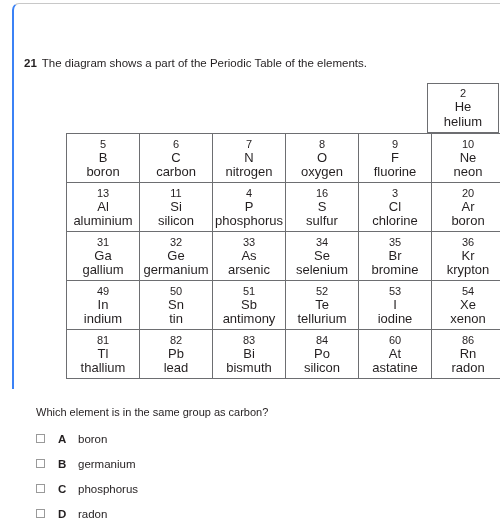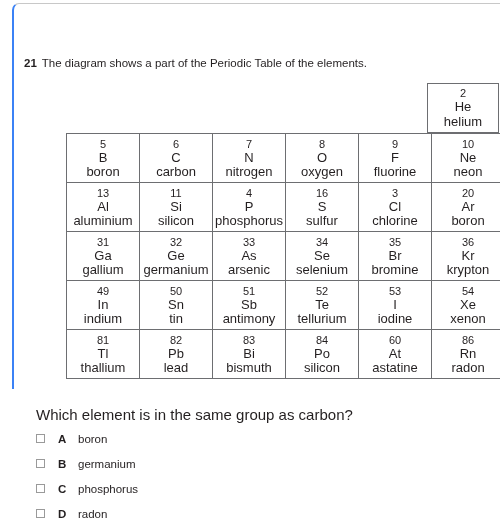--- a/index.html
+++ b/index.html
@@ -98,21 +98,21 @@
   }
   .el-name {
     font-size: 13px;
   }
 
   
   .prompt {
     position: absolute;
     left: 22px;
     top: 402px;
-    font-size: 15px;
+    font-size: 11px;
     white-space: nowrap;
   }
 
   
   .options {
     position: absolute;
     left: 22px;
     top: 422px;
     width: 440px;
   }

